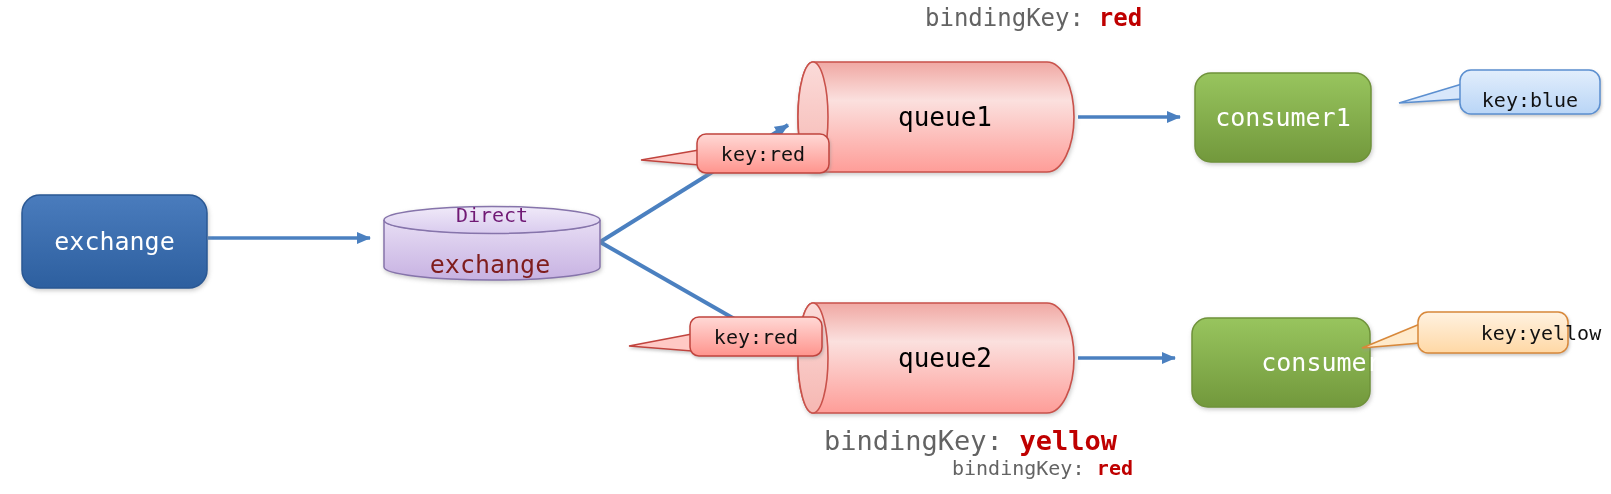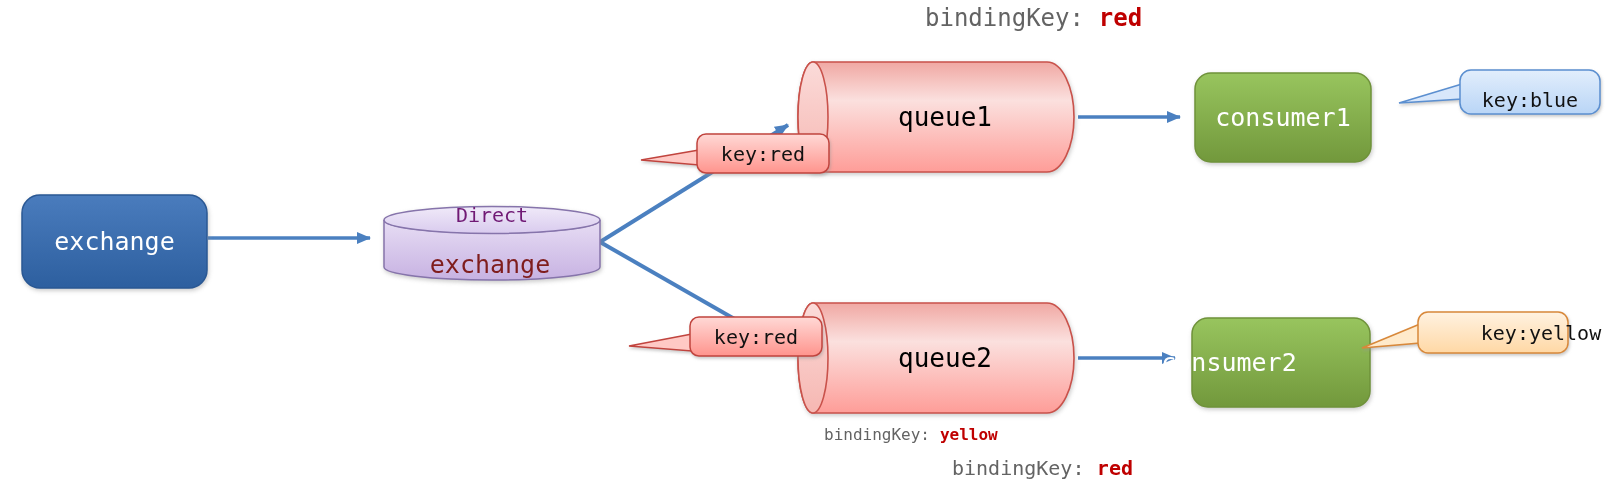--- a/index.html
+++ b/index.html
@@ -14,21 +14,21 @@
   }
   .lbl-white{color:#ffffff;font-size:25px;}
   .lbl-dark{color:#7f1d1d;font-size:25px;margin-top:16px;}
   .lbl-queue{color:#000000;font-size:26px;}
   .lbl-direct{color:#701a75;font-size:20px;}
   .lbl-bubble{color:#111111;font-size:20px;}
   .annot{position:absolute;white-space:nowrap;color:#636363;}
   .annot .bk-value{font-weight:bold;color:#bf0000;margin-left:0.62em;}
   .a1{left:925px;top:4px;font-size:24px;}
   .a2{left:808px;top:29px;font-size:26px;}
-  .a3{left:824px;top:425px;font-size:16px;}
+  .a3{left:824px;top:425px;font-size:27px;}
   .a4{left:952px;top:456px;font-size:20px;}
   .sh{filter:drop-shadow(1.5px 2.5px 2px rgba(140,140,140,.45));}
   .shb{filter:drop-shadow(1px 2px 1.5px rgba(150,150,150,.5));}
 </style>
 </head>
 <body>
 
 <div class="canvas">
 
   <svg width="1611" height="494" viewBox="0 0 1611 494">
@@ -124,21 +124,21 @@
 
   <div class="lbl lbl-white" style="left:22px;top:195px;width:185px;height:93px;">exchange</div>
 
   <div class="lbl lbl-direct" style="left:432px;top:203px;width:120px;height:24px;">Direct</div>
   <div class="lbl lbl-dark" style="left:384px;top:233px;width:212px;height:30px;">exchange</div>
 
   <div class="lbl lbl-queue" style="left:828px;top:62px;width:234px;height:110px;">queue1</div>
   <div class="lbl lbl-queue" style="left:828px;top:303px;width:234px;height:110px;text-align:center;">queue2</div>
 
   <div class="lbl lbl-white" style="left:1195px;top:73px;width:176px;height:89px;">consumer1</div>
-  <div class="lbl lbl-white" style="left:1128px;top:318px;width:178px;height:89px;padding-left:12px;">consumer2</div>
+  <div class="lbl lbl-white" style="left:1228px;top:318px;width:178px;height:89px;padding-left:12px;">consumer2</div>
 
   <div class="lbl lbl-bubble" style="left:697px;top:134px;width:132px;height:39px;">key:red</div>
   <div class="lbl lbl-bubble" style="left:690px;top:317px;width:132px;height:39px;">key:red</div>
 
   <div class="lbl lbl-bubble" style="left:1460px;top:70px;width:140px;height:59px;">key:blue</div>
   <div class="lbl lbl-bubble" style="left:1418px;top:312px;width:150px;height:41px;margin-left:48px;">key:yellow</div>
 
   <div class="annot a1">
     <span class="bk-prefix">bindingKey:</span><span class="bk-value">red</span>
   </div>

